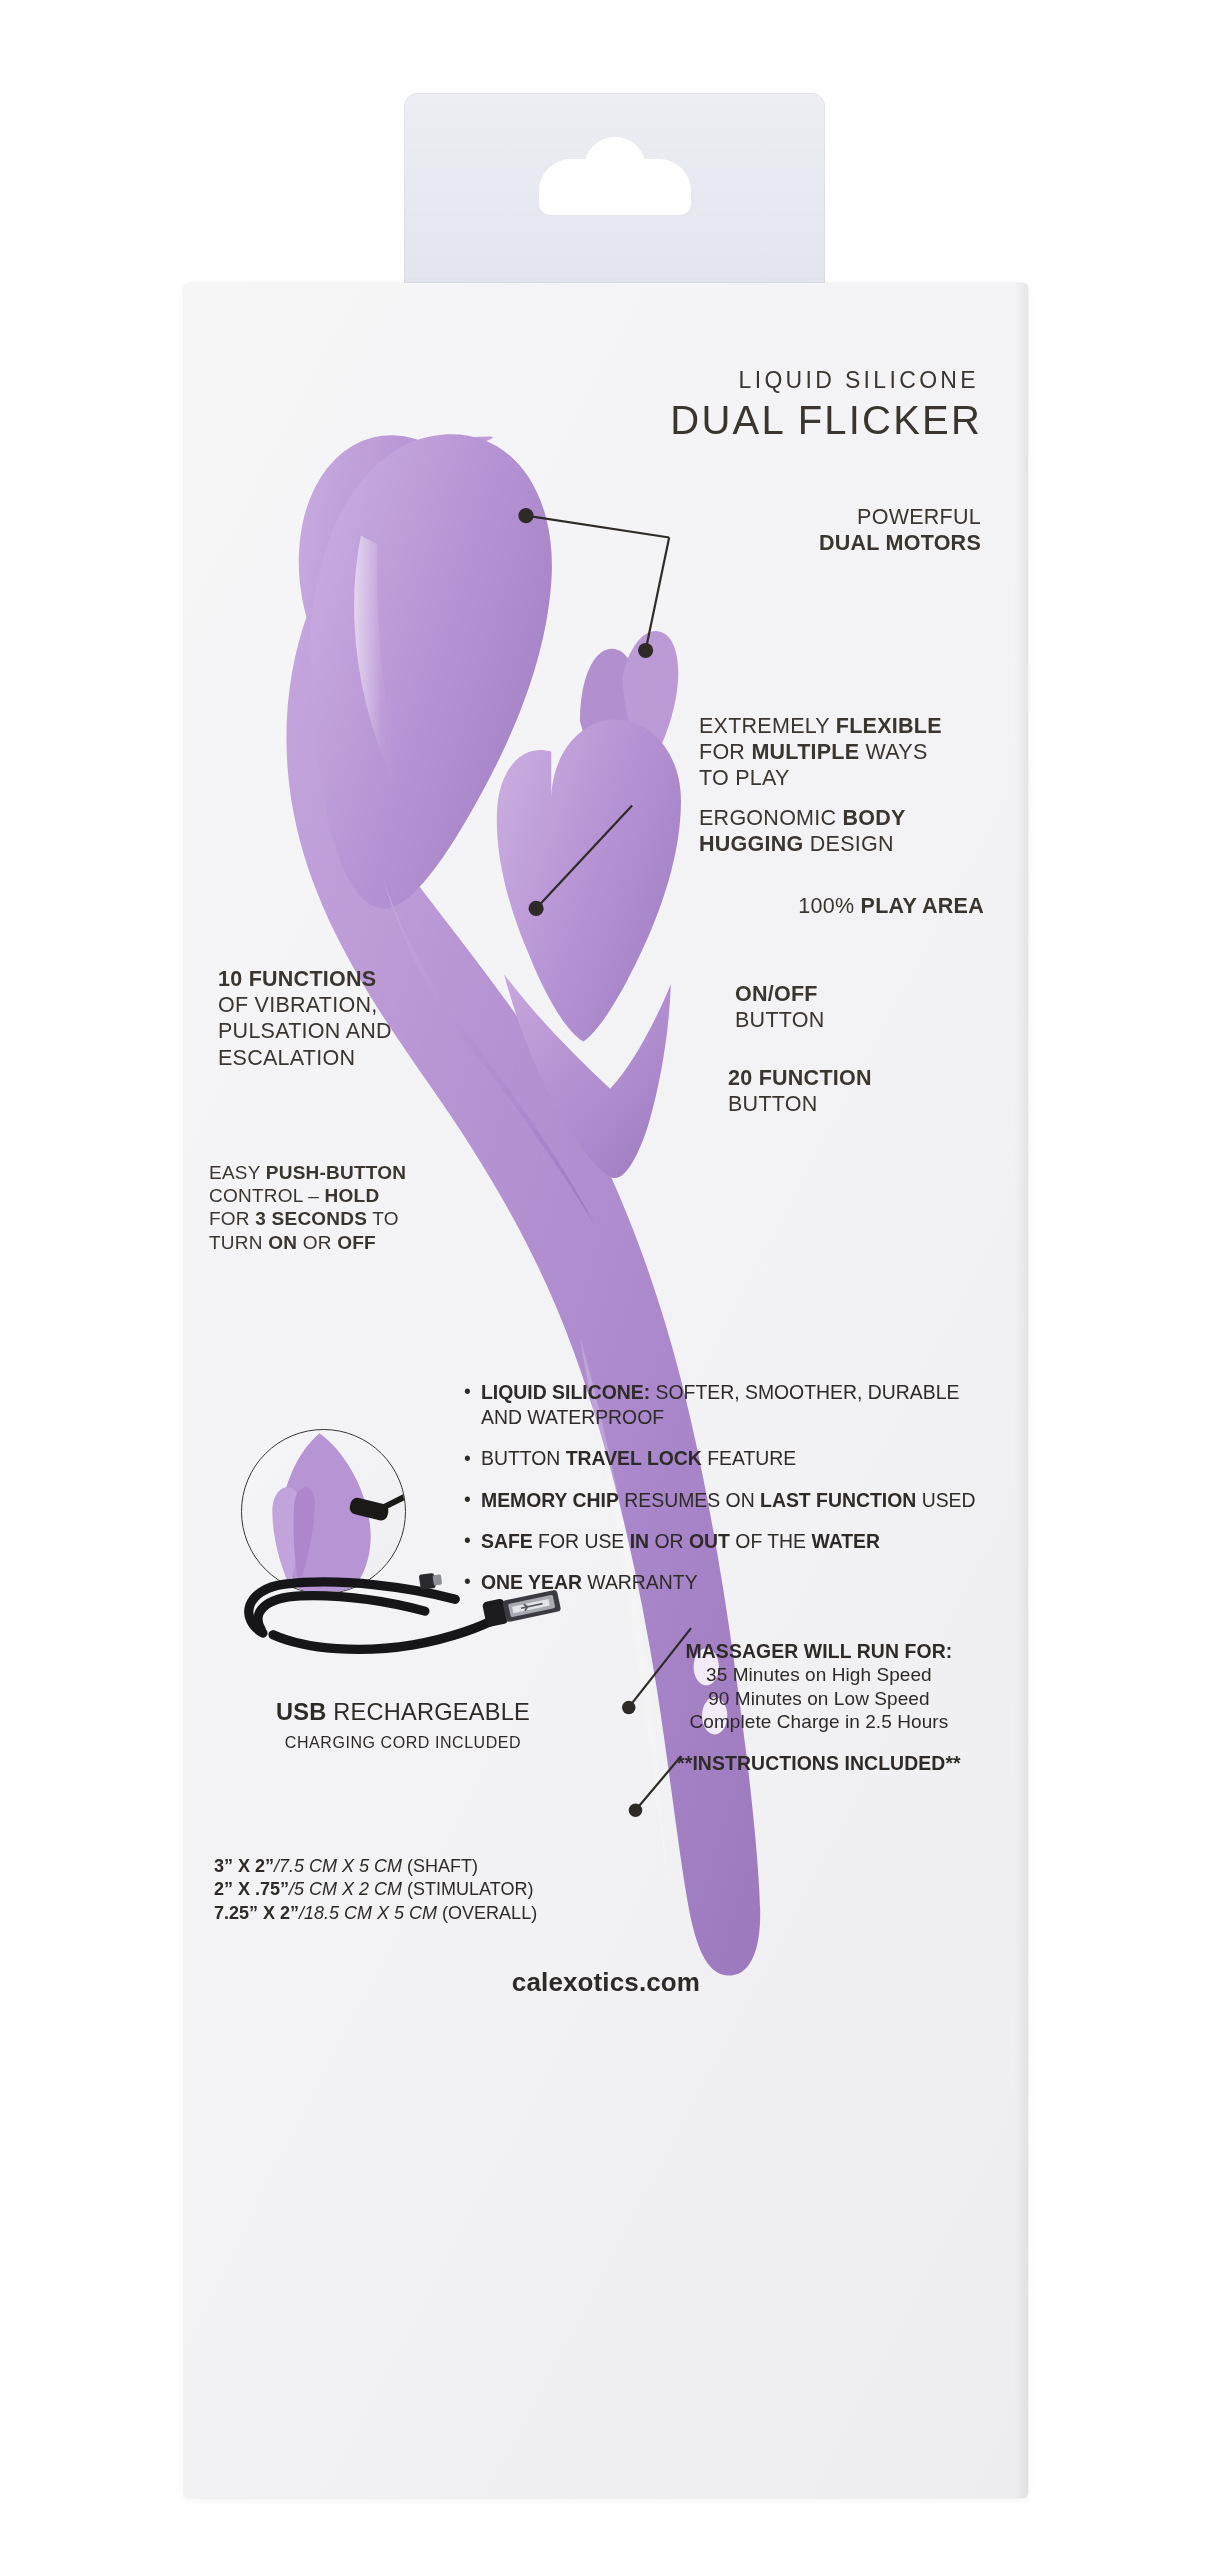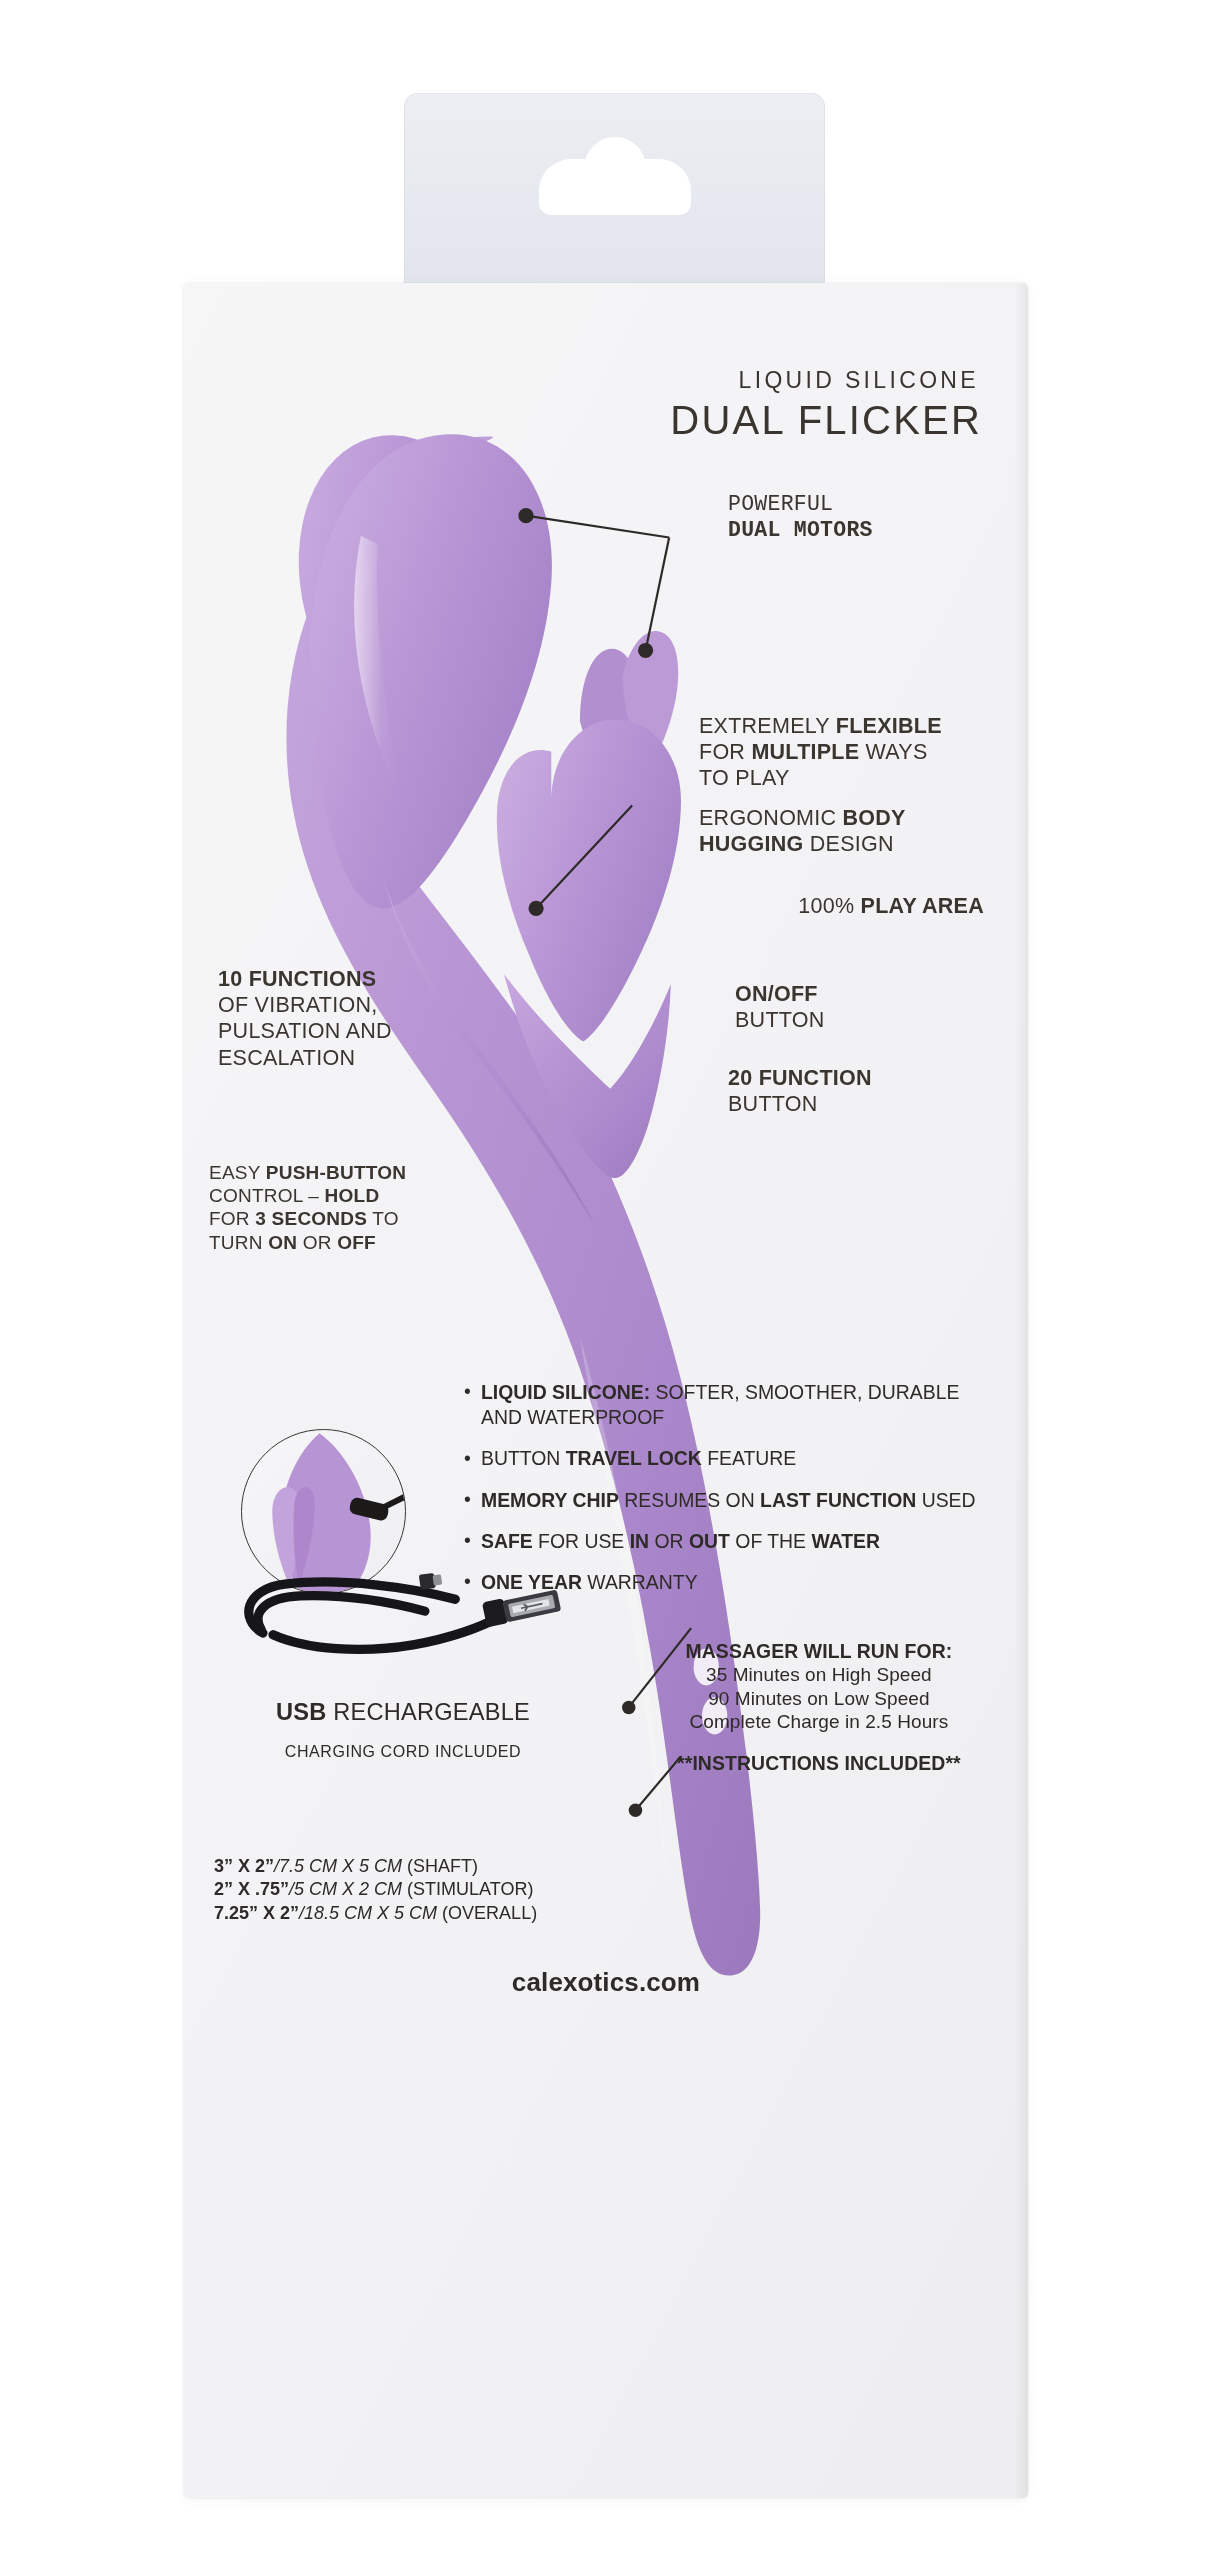--- a/index.html
+++ b/index.html
@@ -48,21 +48,21 @@
     font-size:23px; letter-spacing:.145em; font-weight:400; white-space:nowrap;text-align:right;
   }
   .title{
     position:absolute; right:46px; top:115px;
     font-size:40px; letter-spacing:.055em; font-weight:400; white-space:nowrap;
   }
 
   .callout{ position:absolute; line-height:1.22; }
   .callout b{ font-weight:700; }
 
-  .c-motors{ right:47px; top:208px; font-size:21.5px; text-align:left; width:253px; letter-spacing:.012em;font-family:Liberation Mono, monospace;}
+  .c-motors{ right:47px; top:221px; font-size:21.5px; text-align:right; width:253px; letter-spacing:.012em;}
   .c-flex  { right:42px; top:430px; font-size:21.5px; width:287px; letter-spacing:.012em;}
   .c-ergo  { right:42px; top:522px; font-size:21.5px; width:287px; letter-spacing:.012em;}
   .c-play  { right:44px; top:610px; font-size:21.5px; width:287px; letter-spacing:.012em; text-align:right;}
   .c-onoff { right:108px; top:698px; font-size:21.5px; width:185px; letter-spacing:.012em;}
   .c-fn    { right:47px; top:782px; font-size:21.5px; width:253px; letter-spacing:.012em;}
 
   .c-func  { left:34px; top:683px; font-size:21.5px; width:278px; letter-spacing:.012em;}
   .c-push  { left:25px; top:878px; font-size:19px; width:295px; letter-spacing:.012em;}
 
   
@@ -86,21 +86,21 @@
   .inset{
     position:absolute; left:57px; top:1146px; width:165px; height:165px;
     border-radius:50%; border:1.7px solid #3a3633; overflow:hidden;
     background:linear-gradient(135deg,#f6f5f7,#efeef1);
   }
 
   
   .usbwrap{ position:absolute; left:25px; top:1416px; width:388px; }
   .usb-title{ font-size:23.6px; text-align:center; color:#2e2a27; letter-spacing:.01em; }
   .usb-title b{ font-weight:700; }
-  .usb-sub{ font-size:16px; text-align:center; color:#2e2a27; letter-spacing:.035em; margin-top:17px;}
+  .usb-sub{ font-size:16px; text-align:center; color:#2e2a27; letter-spacing:.035em; margin-top:8px;}
 
   .runwrap{ position:absolute; right:23.6px; top:1357px; width:371px; text-align:center; color:#2e2a27;}
   .run-head{ font-size:19.4px; font-weight:700; letter-spacing:.005em;}
   .run-line{ font-size:19px; line-height:1.24; letter-spacing:.004em;}
   .run-instr{ font-size:19.4px; font-weight:700; margin-top:18.5px; letter-spacing:.005em;}
 
   
   .dims{
     position:absolute; left:30px; top:1572px; width:590px;
     font-size:18px; line-height:1.30; color:#2e2a27; font-style:italic;

